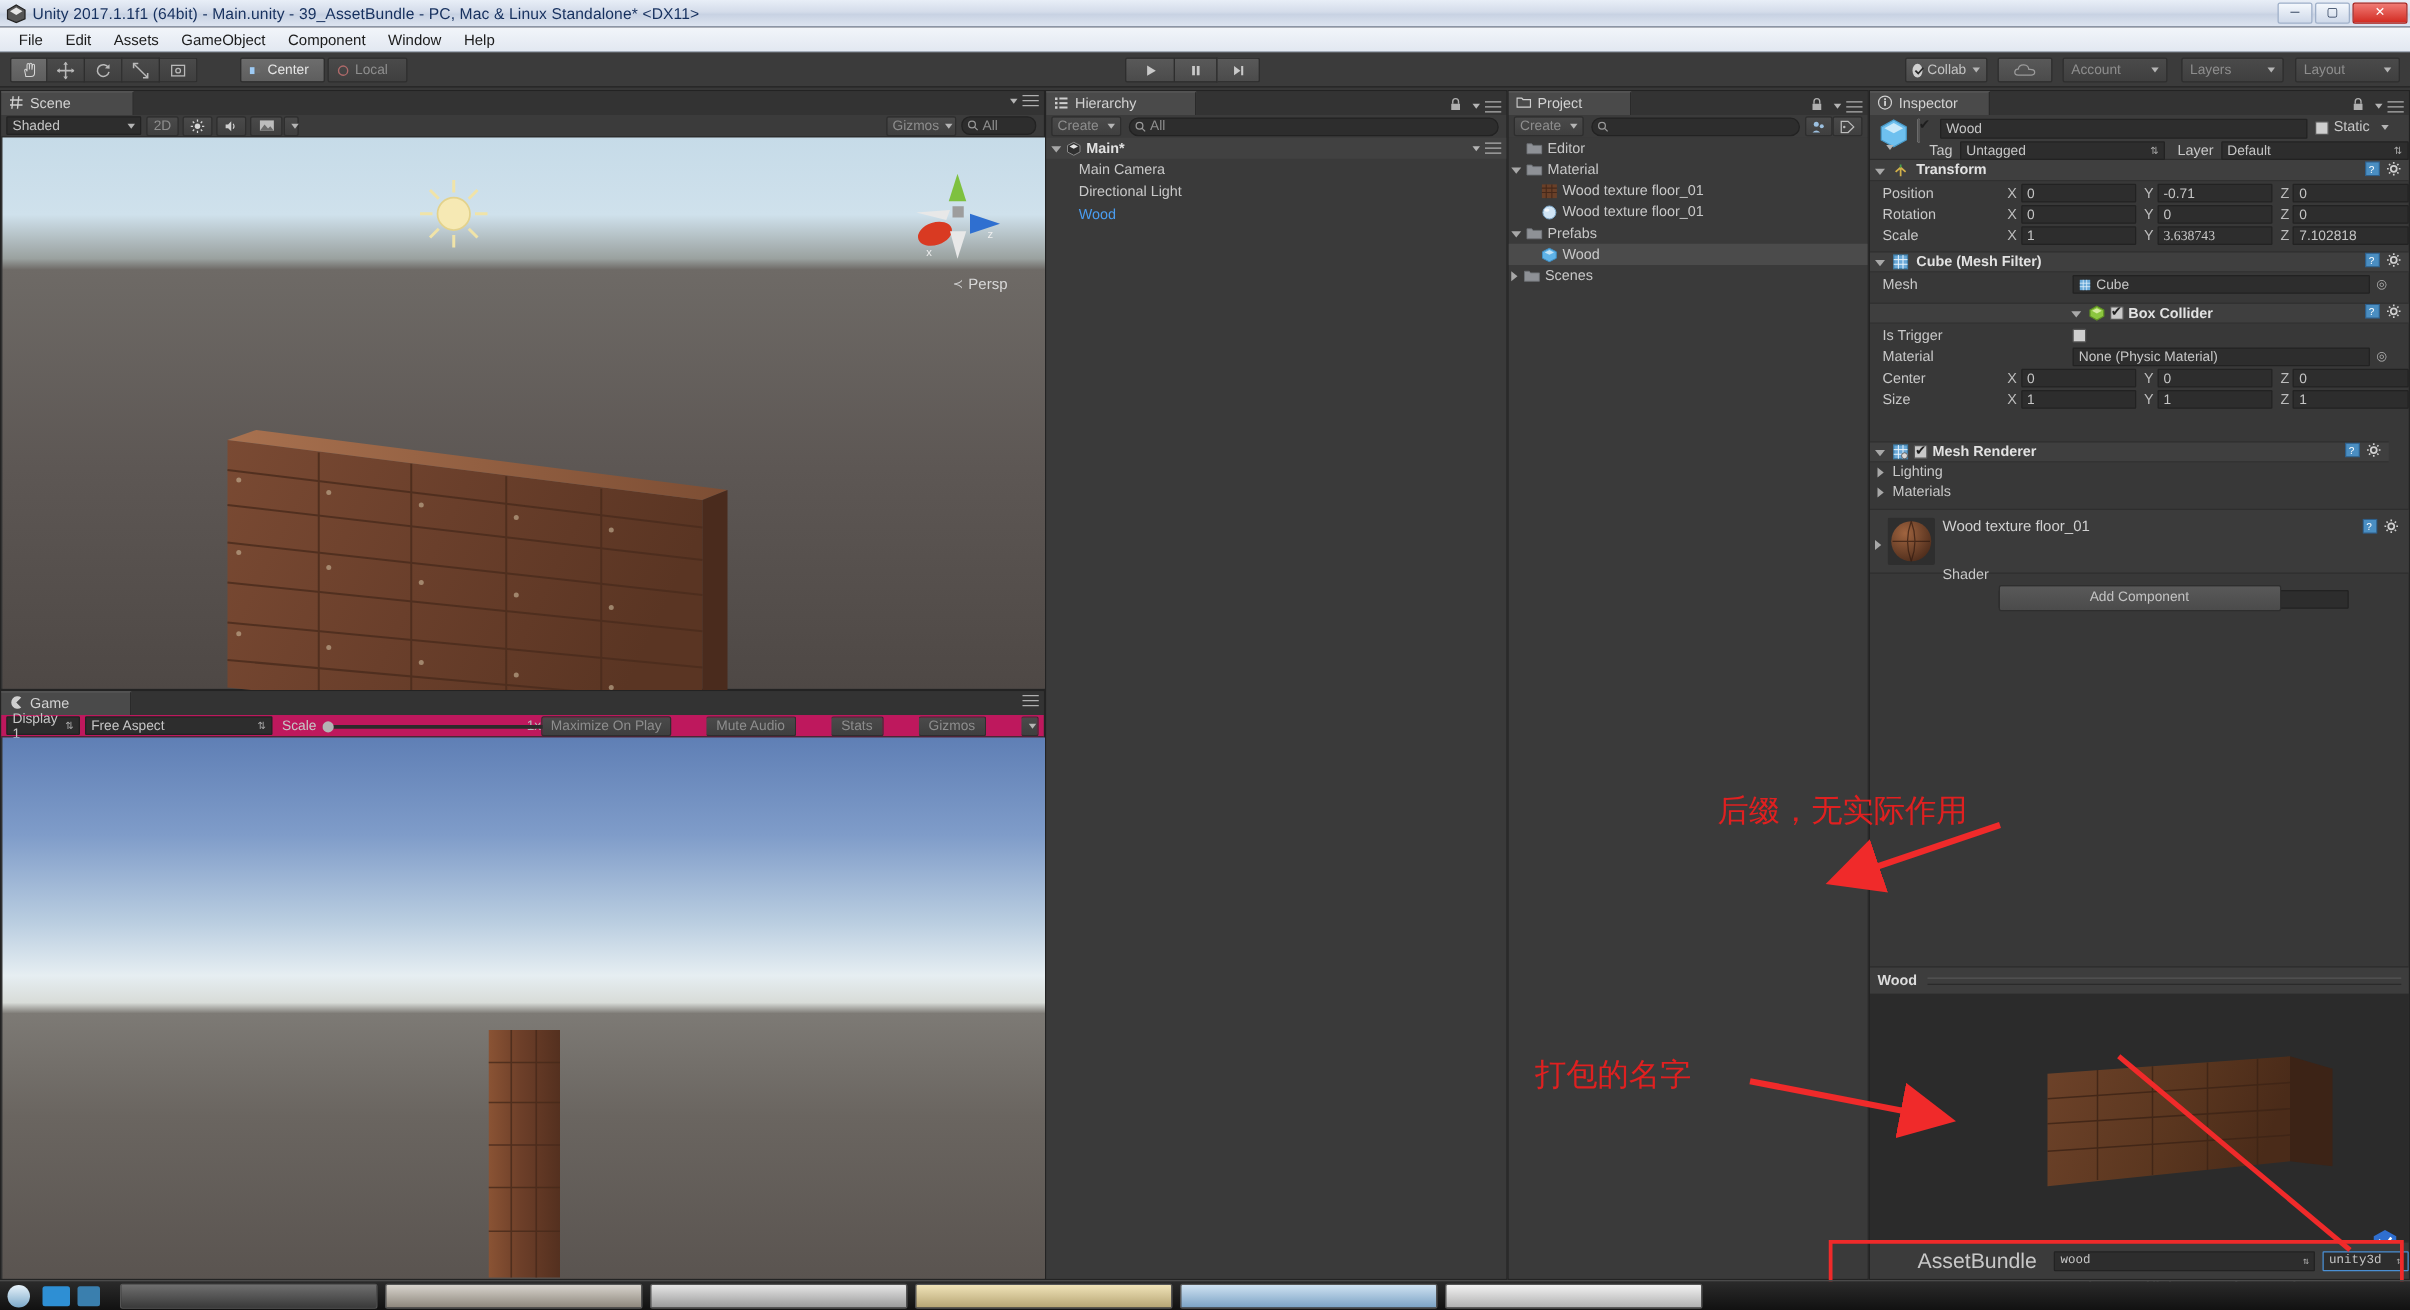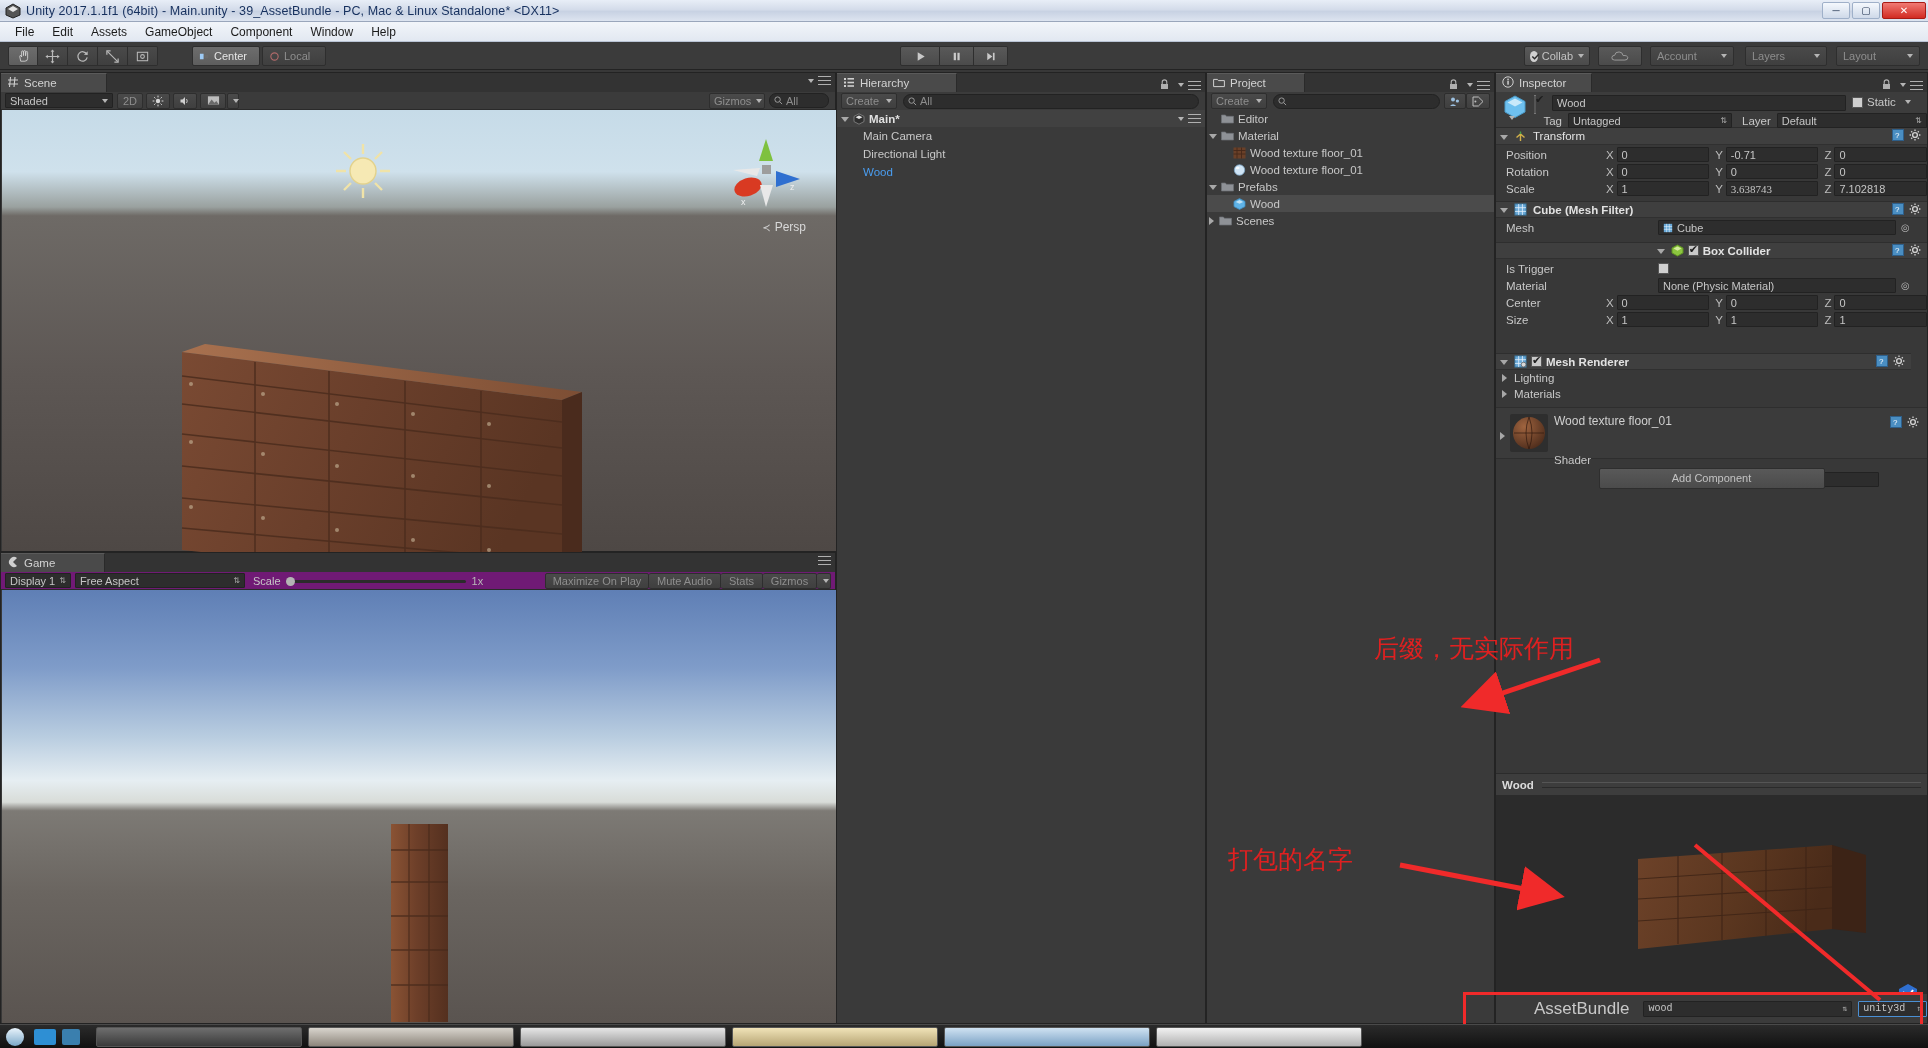--- a/index.html
+++ b/index.html
@@ -352,36 +352,36 @@
     <span>Game</span>
   </div>
   <div class="plock">
     <span class="hamb">
         <i></i>
         <i></i>
         <i></i>
       </span>
   </div>
 
-  <div style="position:absolute;left:0;top:19px;right:0;height:18px;background:#701a75;border-bottom:1px solid #2a2a2a;display:flex;align-items:center;font-size:11px;color:#c7c7c7;">
+  <div style="position:absolute;left:0;top:19px;right:0;height:18px;background:#be185d;border-bottom:1px solid #2a2a2a;display:flex;align-items:center;font-size:11px;color:#c7c7c7;">
     <div class="field" style="width:66px;margin-left:4px;justify-content:space-between;">
       <span>Display 1</span>
       <span style="font-size:8px;color:#aaa">⇅</span>
     </div>
     <div class="field" style="width:170px;margin-left:4px;justify-content:space-between;">
       <span>Free Aspect</span>
       <span style="font-size:8px;color:#aaa">⇅</span>
     </div>
     <span style="margin-left:8px;">Scale</span>
     <div style="position:relative;width:180px;height:12px;margin-left:5px;">
       <div style="position:absolute;left:0;top:5px;width:180px;height:3px;background:#2b2b2b;border-radius:2px;"></div>
       <div style="position:absolute;left:0;top:2px;width:9px;height:9px;border-radius:50%;background:#b4b4b4;"></div>
     </div>
     <span style="margin-left:6px;color:#b8b8b8;">1x</span>
-    <div style="margin-left:auto;display:flex;align-items:center;">
+    <div style="margin-left:auto;display:flex;align-items:center;gap:28px;">
       <div class="ubtn off" style="position:relative;top:0;height:16px;width:104px;">
         <span>Maximize On Play</span>
       </div>
       <div class="ubtn off" style="position:relative;top:0;height:16px;width:72px;border-left:0;">
         <span>Mute Audio</span>
       </div>
       <div class="ubtn off" style="position:relative;top:0;height:16px;width:42px;border-left:0;">
         <span>Stats</span>
       </div>
       <div class="ubtn off" style="position:relative;top:0;height:16px;width:54px;border-left:0;">
@@ -675,21 +675,21 @@
 
   <div style="position:absolute;left:0;top:55px;right:0;height:70px;">
     <div class="prow" style="height:17px;background:#3f3f3f;border-bottom:1px solid #303030;">
       <span class="foldarrow open"></span>
       <span style="margin:0 6px 0 2px;display:flex;">
         <svg width="13" height="13" viewBox="0 0 13 13">
             <path d="M6.5 11 L6.5 4 M6.5 4 L2.5 7.5 M6.5 4 L10.5 7.5" stroke="#d2b04a" stroke-width="1.4" fill="none"></path>
             <path d="M6.5 4 L6.5 1.5" stroke="#4aa34a" stroke-width="1.4"></path>
           </svg>
       </span>
-      <span style="font-weight:normal;color:#e2e2e2;">Transform</span>
+      <span style="font-weight:bold;color:#e2e2e2;">Transform</span>
       <span style="position:absolute;right:6px;display:flex;gap:5px;align-items:center;">
         <span><svg width="12" height="12" viewBox="0 0 12 12">
               <rect x="0.5" y="0.5" width="11" height="11" fill="#4a8ec2" stroke="#2e5f8a"></rect>
               <text x="3" y="9" font-size="8" fill="#fff" font-family="Liberation Sans">?</text>
             </svg></span>
         <span><svg width="12" height="12" viewBox="0 0 12 12">
               <circle cx="6" cy="6" r="2.4" fill="none" stroke="#cfcfcf" stroke-width="1.4"></circle>
               <path d="M6 0.6 V2 M6 10 V11.4 M0.6 6 H2 M10 6 H11.4 M2.2 2.2 L3.2 3.2 M8.8 8.8 L9.8 9.8 M9.8 2.2 L8.8 3.2 M3.2 8.8 L2.2 9.8" stroke="#cfcfcf" stroke-width="1.3"></path>
             </svg></span>
       </span>

